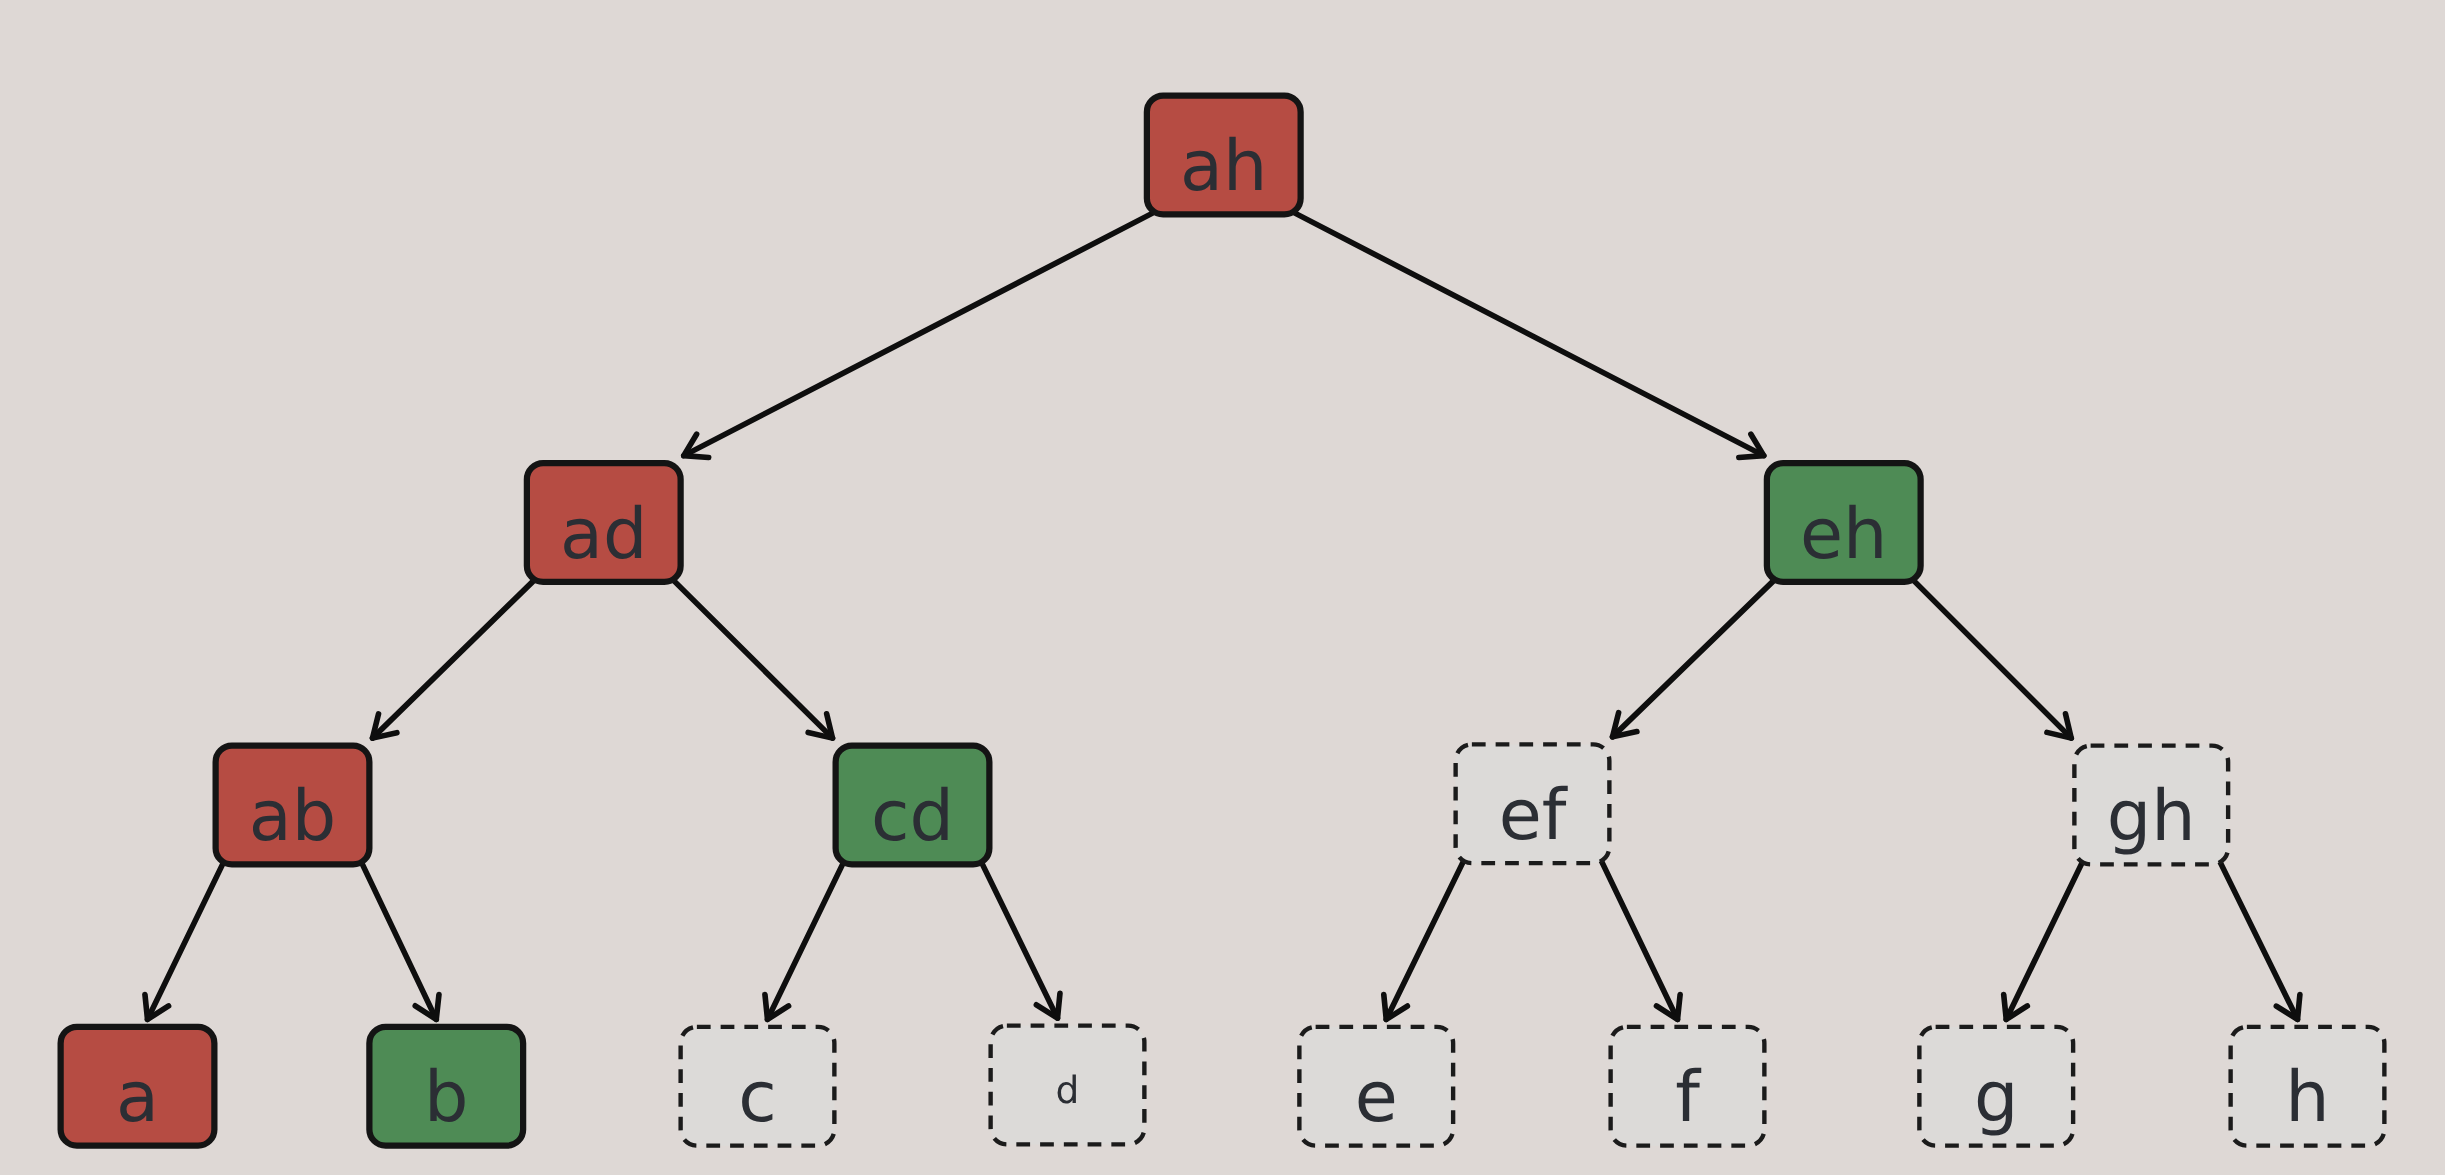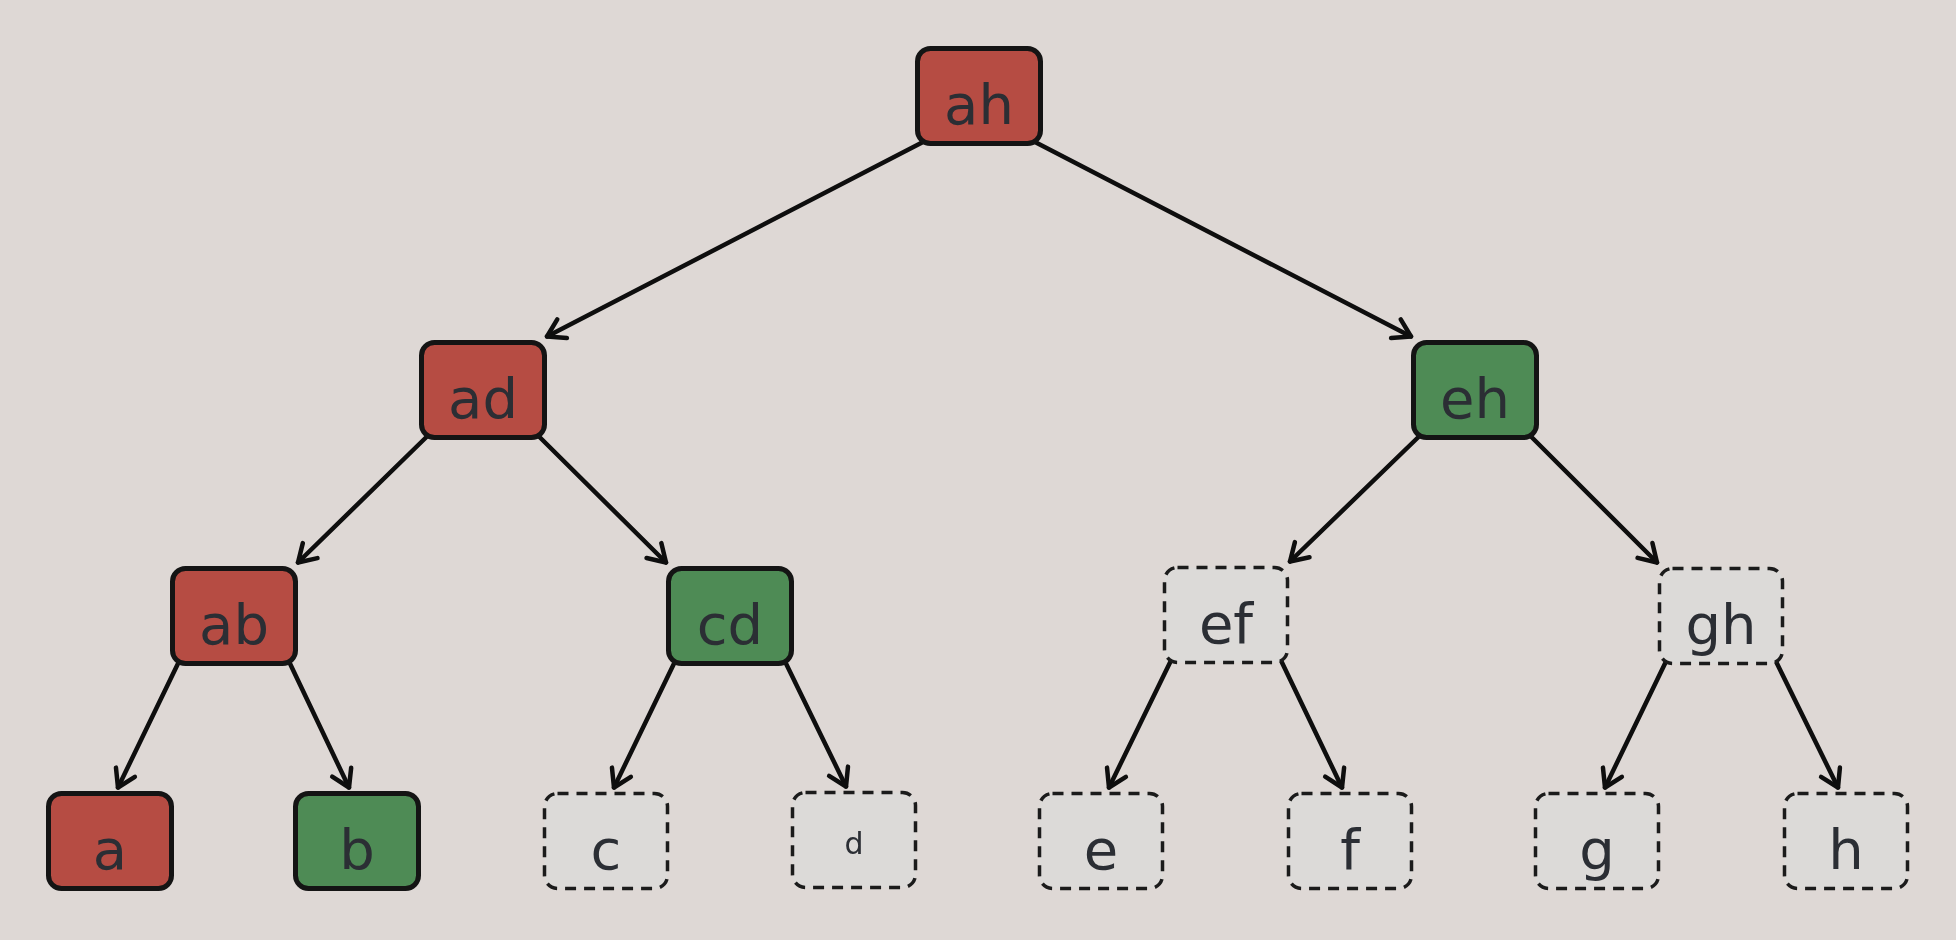--- a/index.html
+++ b/index.html
@@ -8,20 +8,21 @@
     width: 1956px;
     height: 940px;
     overflow: hidden;
     background: #ded8d5;
     font-family: "DejaVu Sans", "Liberation Sans", sans-serif;
   }
   .stage {
     position: relative;
     width: 1956px;
     height: 700px;
+    margin-top: 28px;
   }
   svg#tree-svg {
     position: absolute;
     left: 0;
     top: 0;
     display: block;
   }
   .edge-line {
     stroke: #0e0e0e;
     stroke-width: 4.5;

